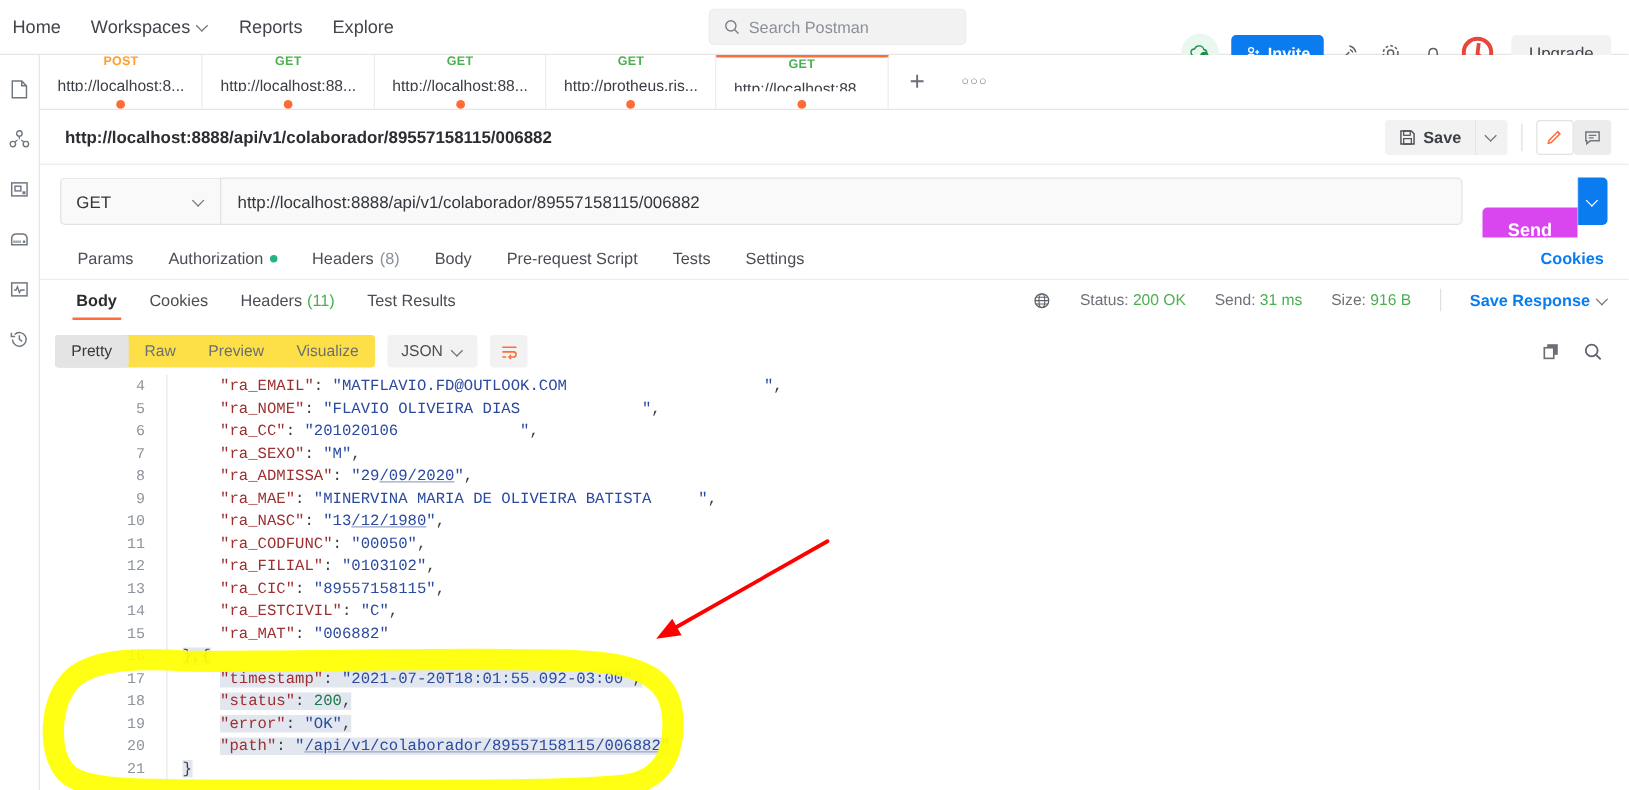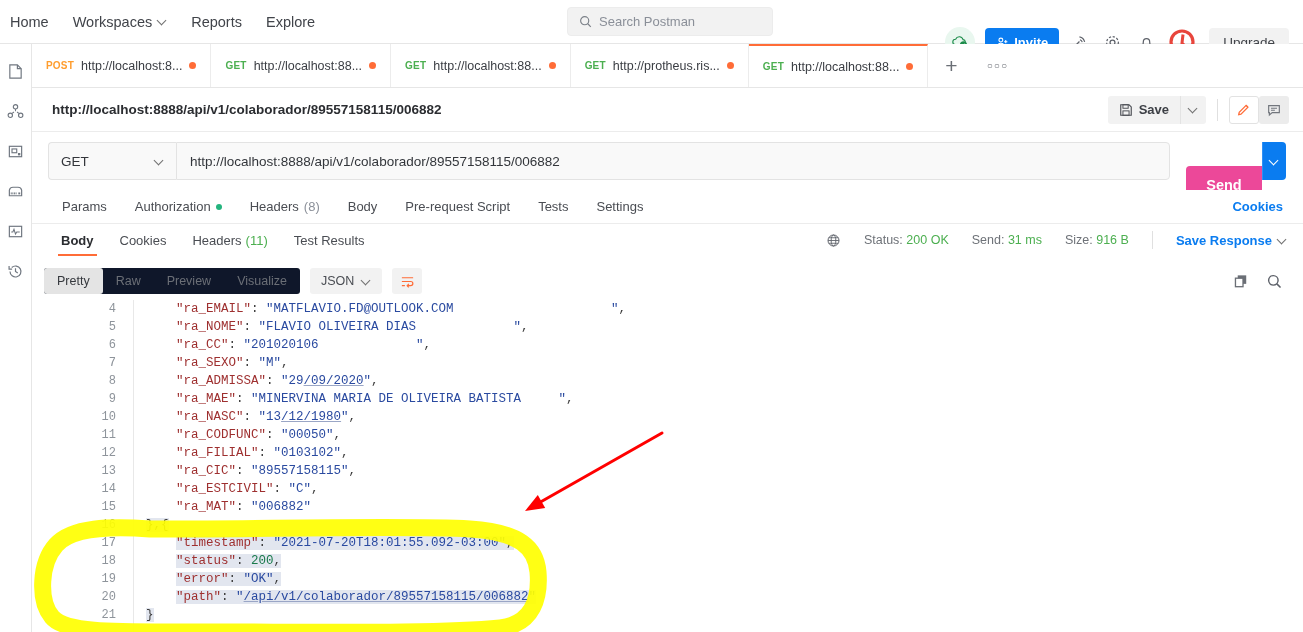--- a/index.html
+++ b/index.html
@@ -65,21 +65,21 @@
   .rail-ic { width: 22px; height: 22px; display:flex; align-items:center; justify-content:center; cursor:pointer; }
 
   
   .tabstrip {
     position: absolute; left: 32px; top: 44px; width: 1271px; height: 44px;
     background: #fff; border-bottom: 1px solid #e6e6e6; display: flex; align-items: stretch;
   }
   .rtab {
     display: flex; align-items: center; gap: 7px; padding: 0 14px;
     border-right: 1px solid #ececec; font-size: 12.5px; color: #44474d;
-    cursor: pointer; position: relative; min-width: 0; white-space: nowrap;
+    cursor: pointer; position: relative; min-width: 0; white-space: nowrap; flex-direction: column;
   }
   .rtab.active { border-top: 2px solid #ff6c37; }
   .rtab .meth { font-size: 10px; font-weight: bold; letter-spacing: .2px; }
   .m-get { color: #4caf50; }
   .m-post { color: #ff9d2e; }
   .rtab .tname { font-size: 12.5px; color: #3a3d43; max-width: 112px; overflow: hidden; text-overflow: ellipsis; }
   .dot-unsaved { width: 7px; height: 7px; border-radius: 50%; background: #ff6c37; flex: none; }
   .tab-plus {
     width: 46px; display: flex; align-items: center; justify-content: center;
     font-size: 21px; color: #6b6f76; cursor: pointer; font-weight: 300;
@@ -127,21 +127,21 @@
     border: 1px solid #e3e3e3; border-right: none; border-radius: 4px 0 0 4px;
     display: flex; align-items: center; justify-content: space-between;
     padding: 0 12px; font-size: 13.5px; color: #33363b; cursor: pointer;
   }
   .url-input {
     flex: 1; height: 38px; background: #f9f9f9; border: 1px solid #e3e3e3;
     border-radius: 0 4px 4px 0; display: flex; align-items: center;
     padding: 0 13px; font-size: 13.5px; color: #33363b; cursor: text;
   }
   .send-btn {
-    margin-left: 16px; background: #ec4899; color: #fff; height: 38px;
+    margin-left: 16px; background: #d946ef; color: #fff; height: 38px;
     border-radius: 4px 0 0 4px; width: 76px; display: flex; align-items: center;
     justify-content: center; font-size: 14.5px; font-weight: bold; cursor: pointer; margin-top: 48px;
   }
   .send-caret {
     background: #0a7cf0; color: #fff; height: 38px; width: 24px;
     border-radius: 0 4px 4px 0; display: flex; align-items: center; justify-content: center;
     cursor: pointer; border-left: 1px solid #2f90f5;
   }
 
   
@@ -180,21 +180,21 @@
   .resp-meta b { font-weight: normal; }
   .mv-ok { color: #4caf50; }
   .save-resp { color: #0a7cf0; font-weight: bold; font-size: 13px; cursor: pointer; display:flex; align-items:center; gap:6px; }
   .mdiv { width:1px; height:18px; background:#e0e0e0; }
 
   
   .viewbar {
     position: absolute; left: 32px; top: 262px; width: 1271px; height: 38px;
     background: #fff; display: flex; align-items: center; padding-left: 12px;
   }
-  .segwrap { display: flex; background: #0f172a; border-radius: 3px; height: 26px; align-items: center; }
+  .segwrap { display: flex; background: #fde047; border-radius: 3px; height: 26px; align-items: center; }
   .seg { padding: 0 13px; font-size: 12.5px; color: #6b6f76; line-height: 26px; cursor: pointer; height: 26px;}
   .seg.active { background: #e4e4e4; color: #35383d; border-radius: 3px; }
   .fmt-sel {
     margin-left: 10px; background: #f2f2f2; border-radius: 3px; height: 26px;
     display: flex; align-items: center; gap: 8px; padding: 0 11px;
     font-size: 12.5px; color: #4a4d53; cursor: pointer;
   }
   .wrap-btn {
     margin-left: 10px; background: #f2f2f2; border-radius: 3px; height: 26px; width: 30px;
     display: flex; align-items: center; justify-content: center; cursor: pointer;

